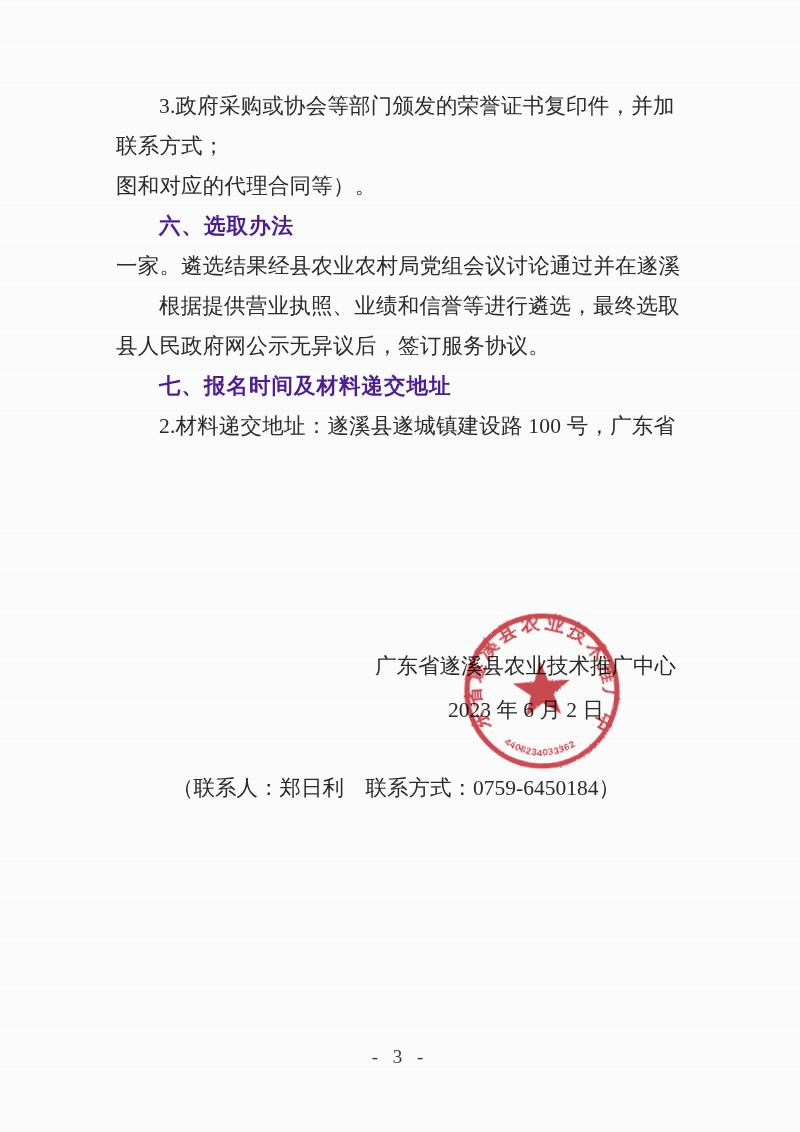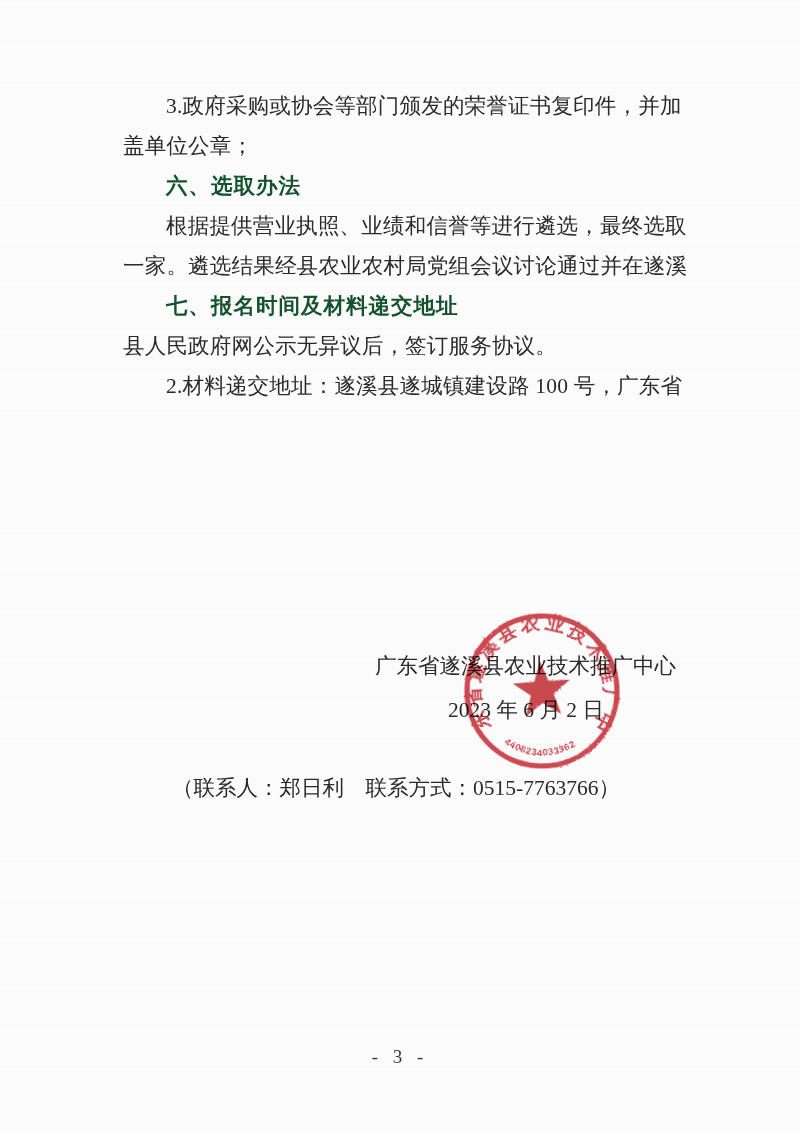--- a/index.html
+++ b/index.html
@@ -18,35 +18,35 @@
     background:repeating-linear-gradient(
       180deg,
       rgba(150,140,155,0.035) 0 1px,
       rgba(0,0,0,0) 1px 27px,
       rgba(150,140,155,0.02) 27px 28px,
       rgba(0,0,0,0) 28px 41px);
     pointer-events:none;
   }
   .content{
     position:absolute;
-    left:123px;top:86px;width:562px;
+    left:116px;top:86px;width:562px;
   }
   .line{
     font-size:21.5px;
     line-height:40px;
     height:40px;
     white-space:nowrap;
     letter-spacing:0.2px;
   }
   .indent{padding-left:43px;}
   .heading{
     font-family:"Liberation Sans","DejaVu Sans",sans-serif;
     font-weight:bold;
     letter-spacing:1px;
-    color:#14532d;
+    color:#4c1d95;
   }
   .signature{
     position:absolute;
     left:375px;top:650px;width:302px;
     font-size:21.5px;
   }
   .sig-org{line-height:32px;white-space:nowrap;}
   .sig-date{line-height:32px;margin-top:12px;text-align:center;white-space:nowrap;}
   .contact{
     position:absolute;
@@ -71,26 +71,27 @@
   }
   .stamp svg{display:block;}
 </style>
 </head>
 <body>
 
 <div class="page">
 
   <div class="content">
     <div class="line indent">3.政府采购或协会等部门颁发的荣誉证书复印件，并加</div>
-    <div class="line">盖单位公章；</div>
+    <div class="line">联系方式；</div>
+    <div class="line">图和对应的代理合同等）。</div>
     <div class="line indent heading">六、选取办法</div>
+    <div class="line">一家。遴选结果经县农业农村局党组会议讨论通过并在遂溪</div>
     <div class="line indent">根据提供营业执照、业绩和信誉等进行遴选，最终选取</div>
-    <div class="line">一家。遴选结果经县农业农村局党组会议讨论通过并在遂溪</div>
+    <div class="line">县人民政府网公示无异议后，签订服务协议。</div>
     <div class="line indent heading">七、报名时间及材料递交地址</div>
-    <div class="line">县人民政府网公示无异议后，签订服务协议。</div>
     <div class="line indent">2.材料递交地址：遂溪县遂城镇建设路 100 号，广东省</div>
   </div>
 
   <div class="signature">
     <div class="sig-org">广东省遂溪县农业技术推广中心</div>
     <div class="sig-date">2023 年 6 月 2 日</div>
   </div>
 
   <div class="stamp">
     <svg width="170" height="170" viewBox="0 0 170 170">
@@ -108,17 +109,17 @@
         <text font-family="Liberation Serif, DejaVu Serif, serif" font-size="19.5" font-weight="bold" fill="#c83a41" letter-spacing="3.4">
           <textPath href="#arcTop" startOffset="50%" text-anchor="middle">广东省遂溪县农业技术推广中心</textPath>
         </text>
         <text font-family="Liberation Sans, DejaVu Sans, sans-serif" font-size="9.5" font-weight="bold" fill="#c83a41" letter-spacing="0.6">
           <textPath href="#arcBottom" startOffset="50%" text-anchor="middle">4408234033362</textPath>
         </text>
       </g>
     </svg>
   </div>
 
-  <div class="contact">（联系人：郑日利　联系方式：0515-7763766）</div>
+  <div class="contact">（联系人：郑日利　联系方式：0759-6450184）</div>
 
   <div class="page-number">- 3 -</div>
 
 </div>
 
 </body></html>

